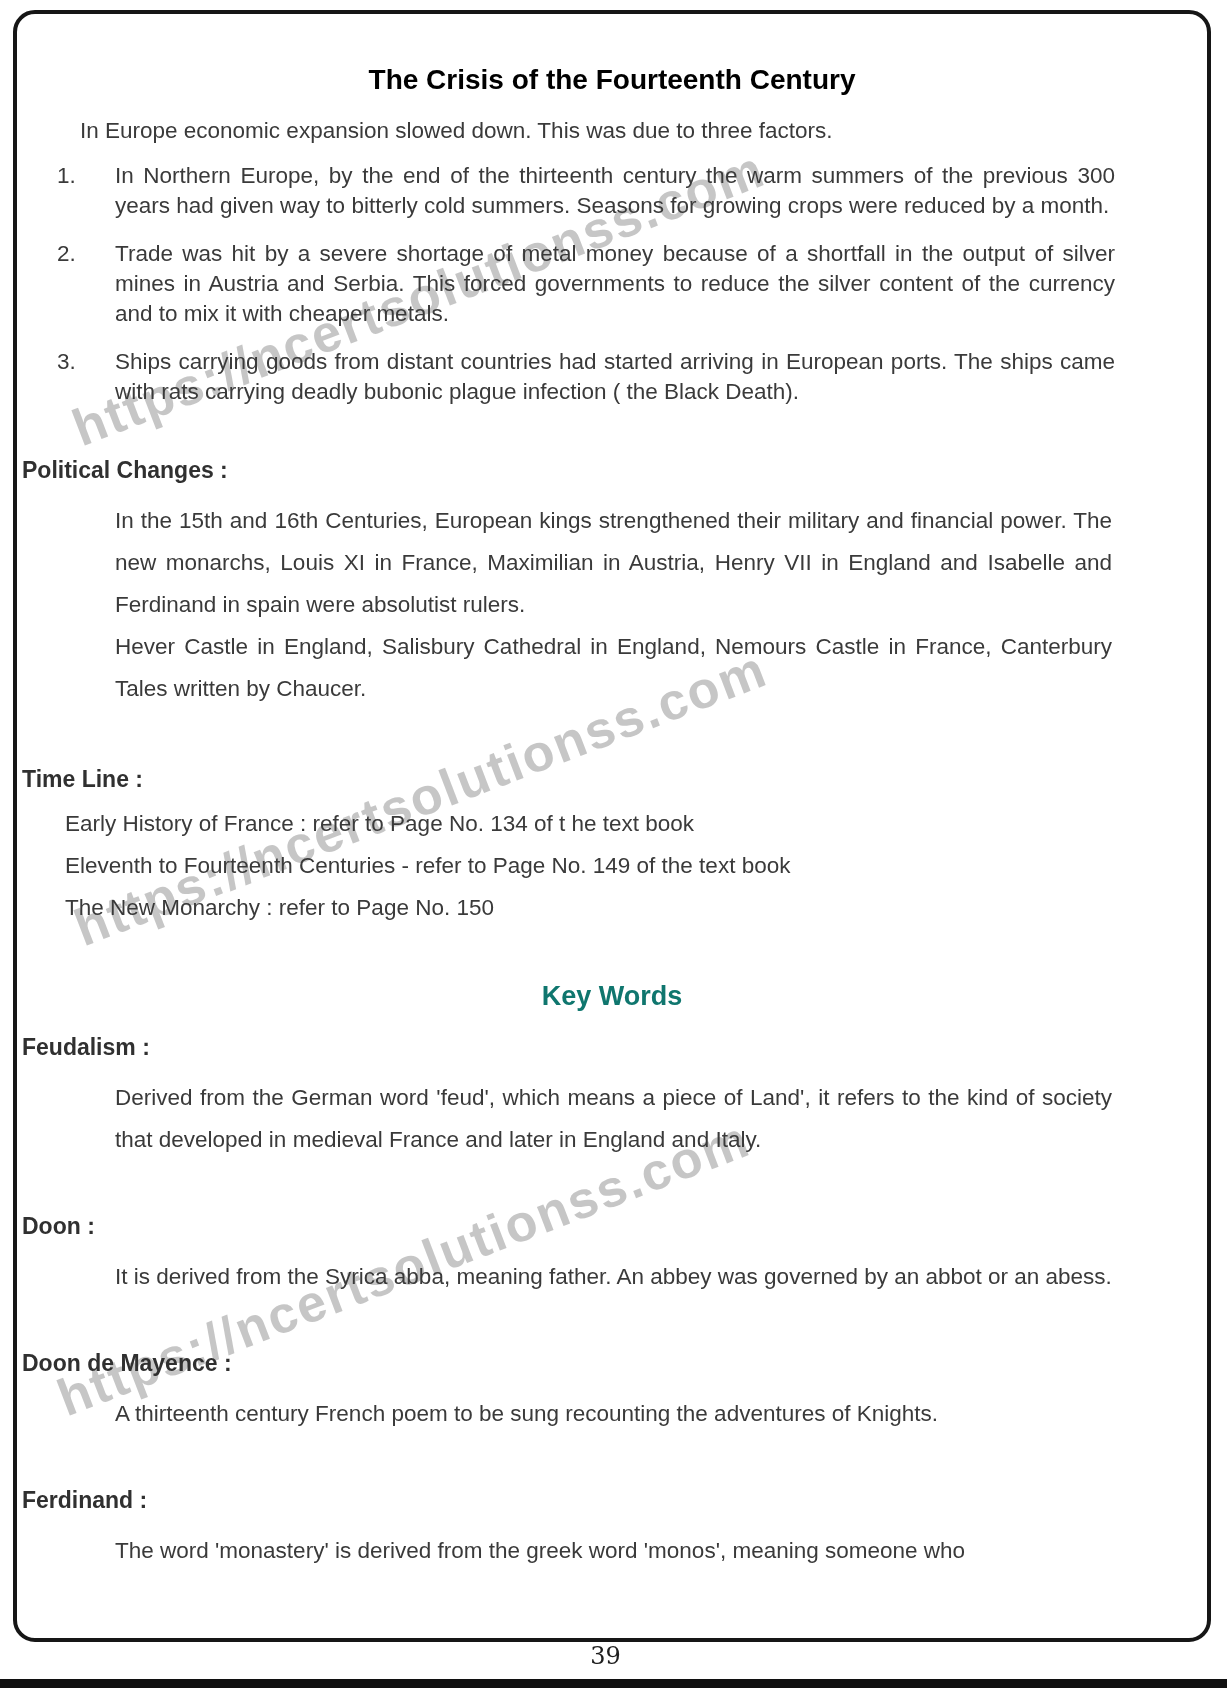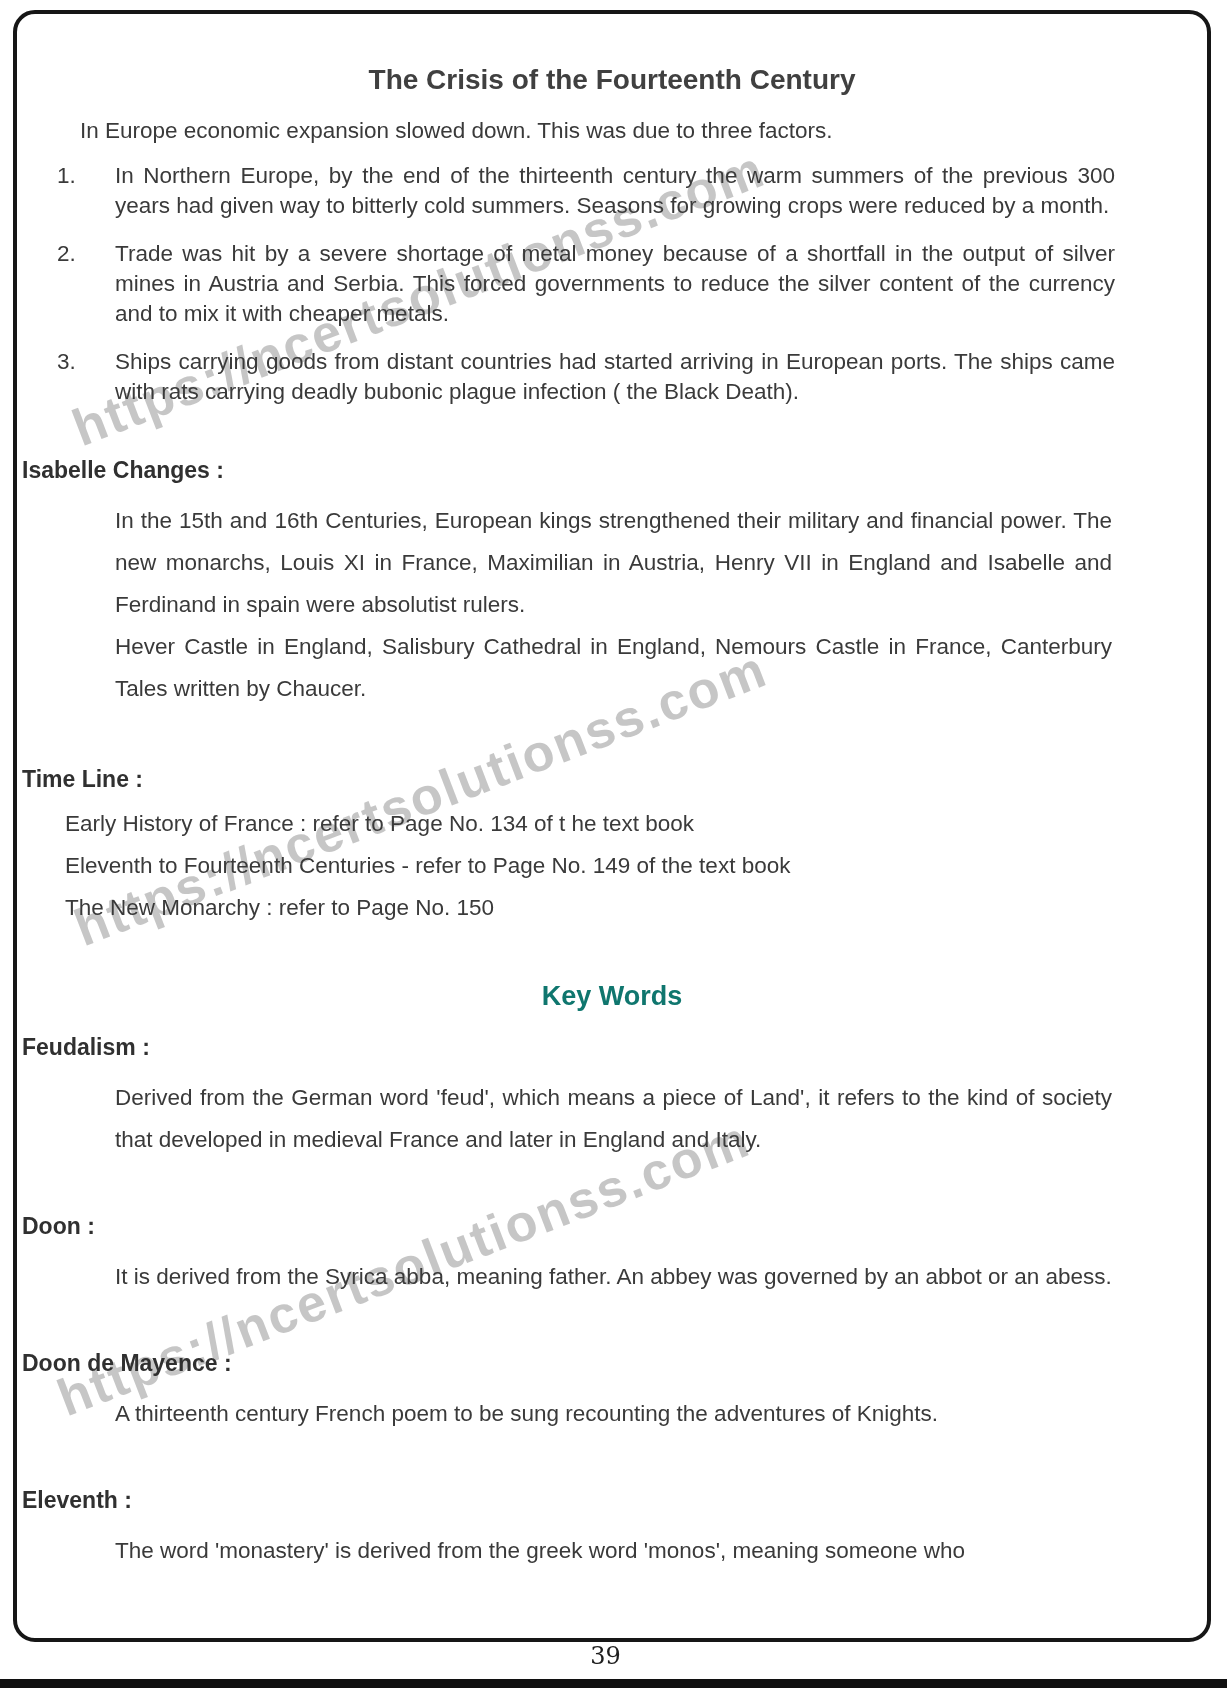--- a/index.html
+++ b/index.html
@@ -37,21 +37,21 @@
     z-index: 1;
   }
   .wm1 { left: 58px;  top: 386px; }
   .wm2 { left: 60px;  top: 886px; }
   .wm3 { left: 43px;  top: 1356px; }
   .content { position: relative; z-index: 2; }
   h1.title {
     text-align: center;
     font-size: 28px;
     font-weight: bold;
-    color: #404040;
+    color: #000000;
     margin: 24px 0 20px 0;
   }
   p.intro {
     font-size: 22.5px;
     line-height: 29px;
     margin: 0 90px 16px 63px;
   }
   .factor {
     display: flex;
     margin: 0 92px 18px 40px;
@@ -130,41 +130,41 @@
     </div>
     <div class="factor">
       <span class="factor-num">2.</span>
       <span class="factor-text">Trade was hit by a severe shortage of metal money because of a shortfall in the output of silver mines in Austria and Serbia. This forced governments to reduce the silver content of the currency and to mix it with cheaper metals.</span>
     </div>
     <div class="factor">
       <span class="factor-num">3.</span>
       <span class="factor-text">Ships carrying goods from distant countries had started arriving in European ports. The ships came with rats carrying deadly bubonic plague infection ( the Black Death).</span>
     </div>
 
-    <div class="section-heading mt-list">Isabelle Changes :</div>
+    <div class="section-heading mt-list">Political Changes :</div>
     <p class="section-body">In the 15th and 16th Centuries, European kings strengthened their military and financial power. The new monarchs, Louis XI in France, Maximilian in Austria, Henry VII in England and Isabelle and Ferdinand in spain were absolutist rulers.</p>
 
     <p class="section-body">Hever Castle in England, Salisbury Cathedral in England, Nemours Castle in France, Canterbury Tales written by Chaucer.</p>
 
     <div class="section-heading mt-med">Time Line :</div>
     <p class="timeline-line">Early History of France : refer to Page No. 134 of t he text book</p>
     <p class="timeline-line">Eleventh to Fourteenth Centuries - refer to Page No. 149 of the text book</p>
     <p class="timeline-line">The New Monarchy : refer to Page No. 150</p>
 
     <h2 class="keywords">Key Words</h2>
 
     <div class="section-heading kw-first">Feudalism :</div>
     <p class="section-body">Derived from the German word 'feud', which means a piece of Land', it refers to the kind of society that developed in medieval France and later in England and Italy.</p>
 
     <div class="section-heading kw-heading">Doon :</div>
     <p class="section-body">It is derived from the Syrica abba, meaning father. An abbey was governed by an abbot or an abess.</p>
 
     <div class="section-heading kw-heading">Doon de Mayence :</div>
     <p class="section-body">A thirteenth century French poem to be sung recounting the adventures of Knights.</p>
 
-    <div class="section-heading kw-heading">Eleventh :</div>
+    <div class="section-heading kw-heading">Ferdinand :</div>
     <p class="section-body">The word 'monastery' is derived from the greek word 'monos', meaning someone who</p>
 
   </div>
 </div>
 
 <div class="page-number">39</div>
 <div class="bottom-bar"></div>
 
 </body></html>

